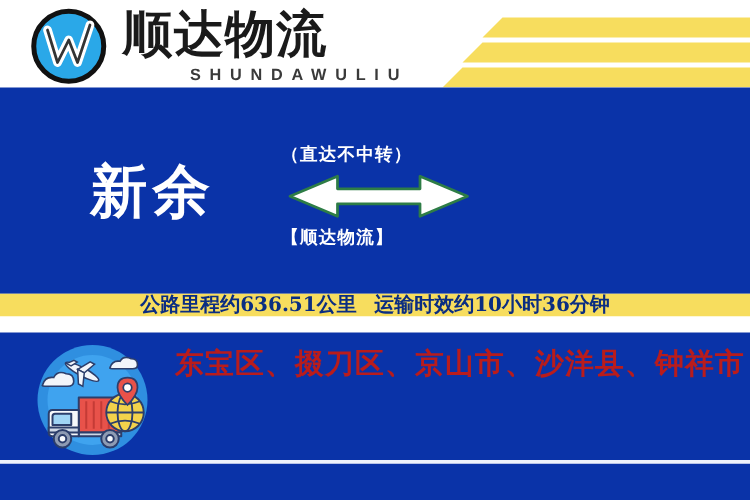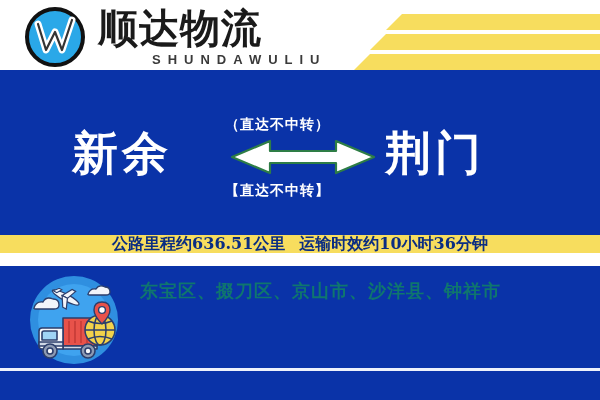--- a/index.html
+++ b/index.html
@@ -149,23 +149,23 @@
     left: 22px; top: 272px;
     width: 104px; height: 96px;
   }
   .illus svg { display: block; }
 
   .districts {
     position: absolute;
     left: 140px; top: 278px;
     width: 440px;
     font-family: "DejaVu Serif", "Liberation Serif", serif;
-    font-size: 18px;
-    font-weight: bold;
-    color: #0f766e;
+    font-size: 23px;
+    font-weight: bold;
+    color: #b91c1c;
     letter-spacing: 1px;
     white-space: nowrap;
     line-height: 26px;
   }
 
   
   .divider-line {
     position: absolute;
     left: 0; top: 368px;
     width: 600px; height: 3px;
@@ -201,32 +201,31 @@
         <polygon points="62,6 260,6 260,22 46,22" fill="#f7dd5e"></polygon>
         <polygon points="46,26 260,26 260,42 30,42" fill="#f7dd5e"></polygon>
         <polygon points="30,46 260,46 260,62 14,62" fill="#f7dd5e"></polygon>
       </svg>
     </div>
   </div>
 
   <div class="blue-main"></div>
 
   <div class="city city-origin">新余</div>
-  <div class="city city-dest">荆门</div>
 
   <div class="route-center">
     <div class="route-top">（直达不中转）</div>
 
     <div class="route-arrow">
       <svg width="150" height="40" viewBox="0 0 150 40">
         <polygon points="4,20 42,4 42,14 108,14 108,4 146,20 108,36 108,26 42,26 42,36" fill="#ffffff" stroke="#2e7d46" stroke-width="2.2" stroke-linejoin="round"></polygon>
       </svg>
     </div>
 
-    <div class="route-bottom">【直达不中转】</div>
+    <div class="route-bottom">【顺达物流】</div>
   </div>
 
   <div class="yellow-bar">
     <span class="yellow-text">公路里程约636.51公里</span>
     <span class="yellow-gap"></span>
     <span class="yellow-text">运输时效约10小时36分钟</span>
   </div>
 
   <div class="blue-lower"></div>
 

